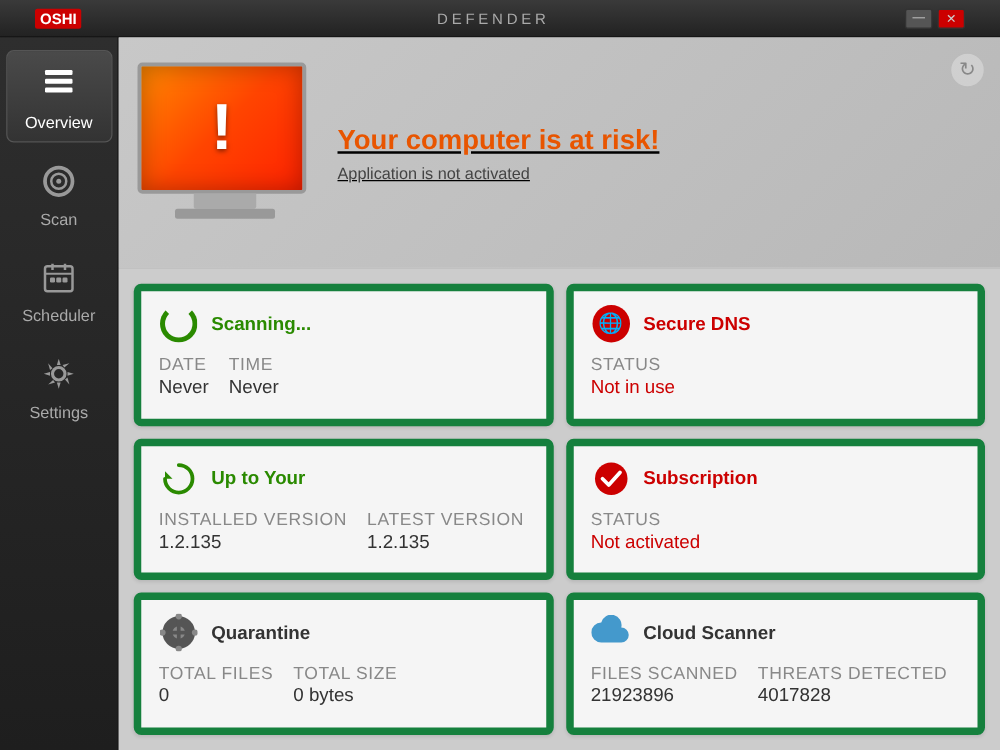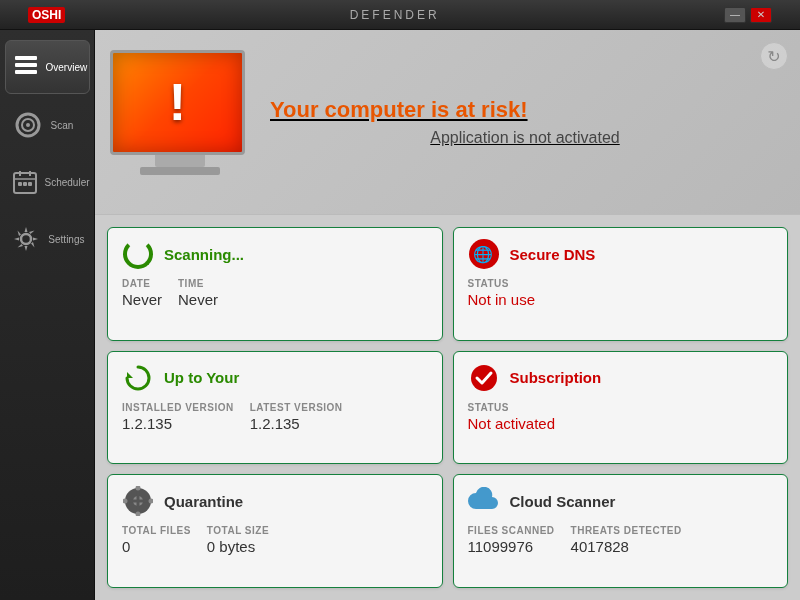--- a/index.html
+++ b/index.html
@@ -78,26 +78,26 @@
       flex-direction: column;
       align-items: center;
       padding-top: 10px;
       gap: 5px;
     }
     .sidebar-item {
       width: 85px;
       padding: 8px 5px;
       border-radius: 6px;
       display: flex;
-      flex-direction: row;
+      flex-direction: column;
       align-items: center;
       gap: 5px;
       cursor: pointer;
       color: #aaa;
-      font-size: 10px;
+      font-size: 13px;
     }
     .sidebar-item.active {
       background: linear-gradient(to bottom, #4a4a4a, #333);
       color: #fff;
       border: 1px solid #555;
     }
     .sidebar-icon {
       width: 36px;
       height: 36px;
       display: flex;
@@ -169,23 +169,22 @@
       flex: 1;
       text-decoration: underline;
     }
     .hero-title {
       font-size: 22px;
       font-weight: bold;
       color: #e85500;
       margin-bottom: 6px;
     }
     .hero-subtitle {
-      font-size: 16px;
+      font-size: 13px;
       color: #444;
-      text-align: center;
     }
     .refresh-btn {
       position: absolute;
       top: 12px;
       right: 12px;
       width: 28px;
       height: 28px;
       background: rgba(255,255,255,0.3);
       border-radius: 50%;
       display: flex;
@@ -203,21 +202,21 @@
       display: grid;
       grid-template-columns: 1fr 1fr;
       grid-template-rows: 1fr 1fr 1fr;
       gap: 10px;
       padding: 12px;
       background: #cccccc;
     }
     .card {
       background: #f5f5f5;
       border-radius: 6px;
-      border: 1px solid #15803d;
+      border: 6px solid #15803d;
       padding: 10px 14px;
       display: flex;
       flex-direction: column;
       box-shadow: 0 1px 3px rgba(0,0,0,0.1);
     }
     .card-header {
       display: flex;
       align-items: center;
       gap: 10px;
       margin-bottom: 8px;
@@ -240,25 +239,25 @@
       display: flex;
       gap: 16px;
       flex: 1;
     }
     .card-field {
       display: flex;
       flex-direction: column;
       gap: 2px;
     }
     .field-label {
-      font-size: 10px;
+      font-size: 14px;
       color: #888;
       text-transform: uppercase;
       letter-spacing: 0.5px;
-      font-weight: bold;
+      font-weight: normal;
     }
     .field-value {
       font-size: 15px;
       color: #333;
       font-weight: 500;
     }
     .field-value.red { color: #cc0000; }
 
     
     .spin-icon {
@@ -492,21 +491,21 @@
           <div class="card-icon cloud-icon">
             <svg width="32" height="28" viewBox="0 0 32 28">
               <path d="M24 22 H8 A8 8 0 0 1 8 6 A8 8 0 0 1 24 10 A6 6 0 0 1 24 22 Z" fill="#4499cc"></path>
             </svg>
           </div>
           <span class="card-title dark">Cloud Scanner</span>
         </div>
         <div class="card-fields">
           <div class="card-field">
             <span class="field-label">FILES SCANNED</span>
-            <span class="field-value">11099976</span>
+            <span class="field-value">21923896</span>
           </div>
           <div class="card-field">
             <span class="field-label">THREATS DETECTED</span>
             <span class="field-value">4017828</span>
           </div>
         </div>
       </div>
 
     </div>
   </div>

